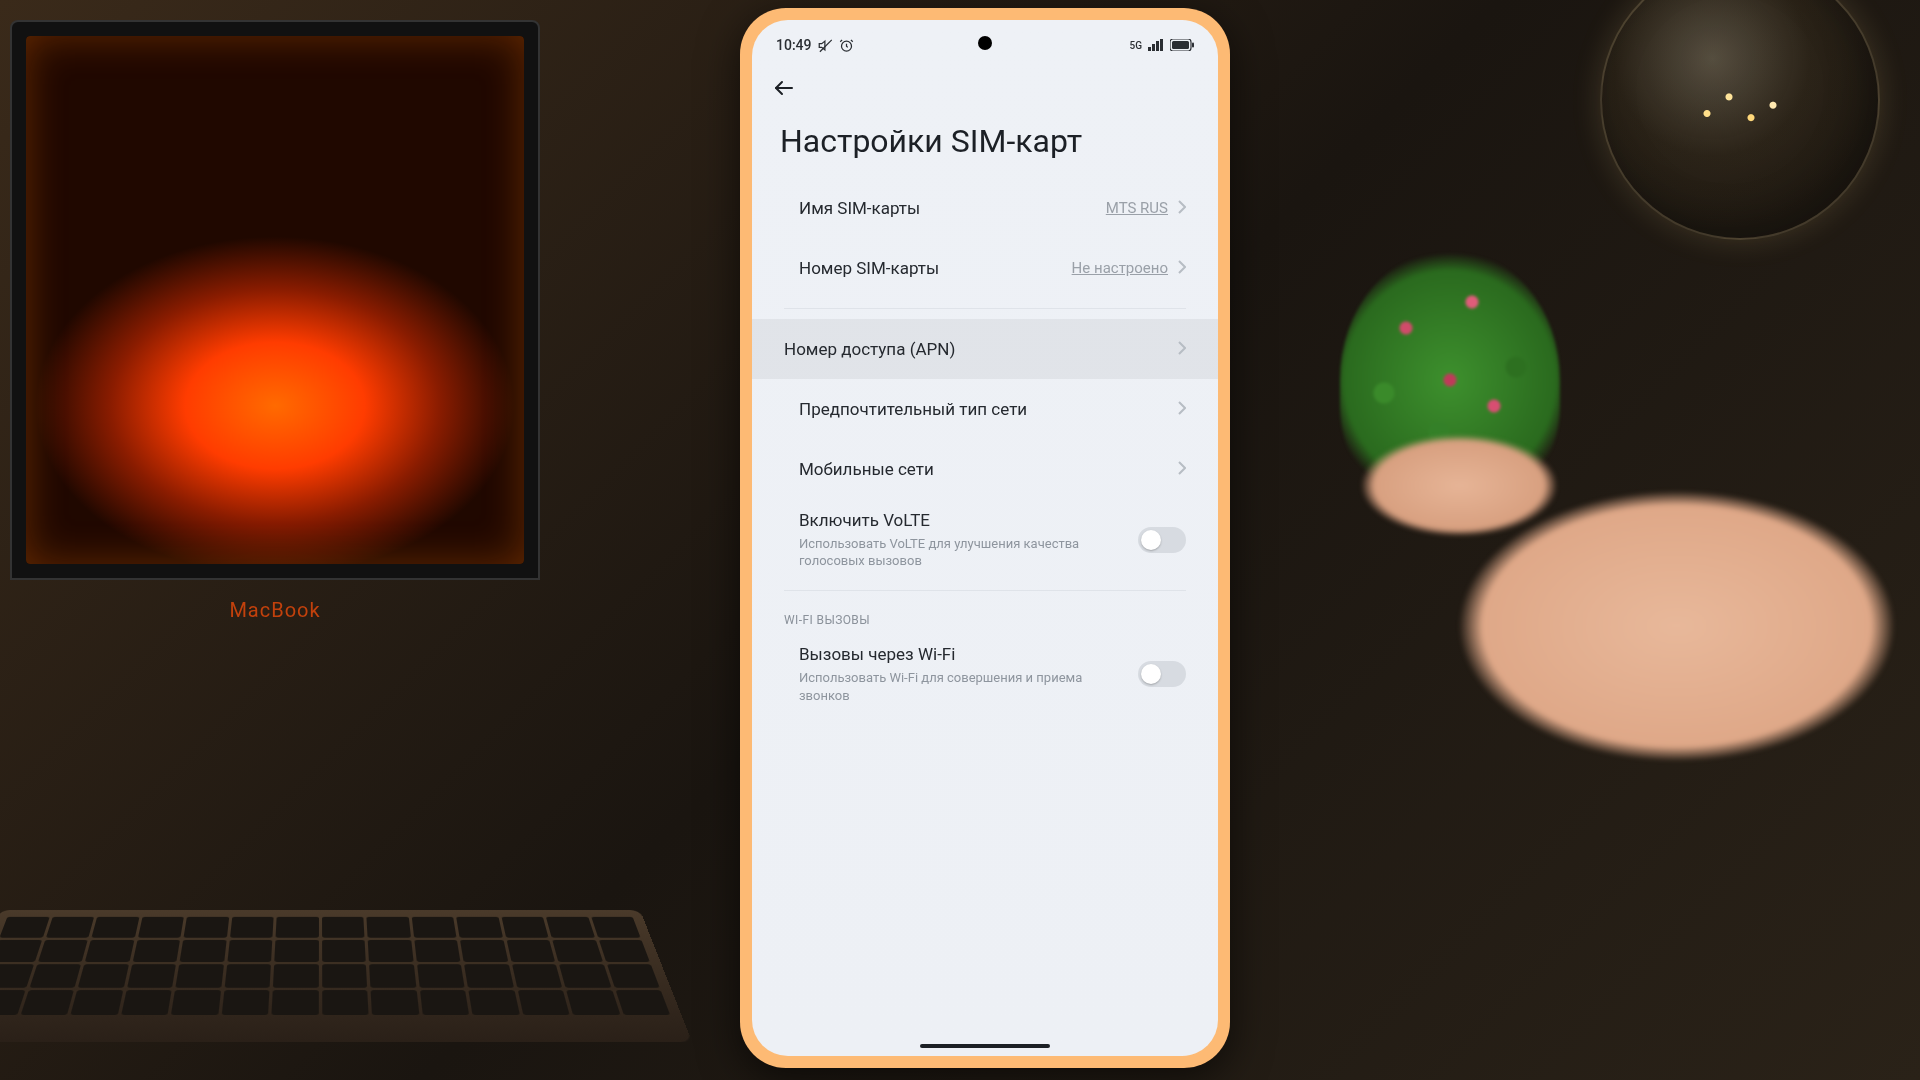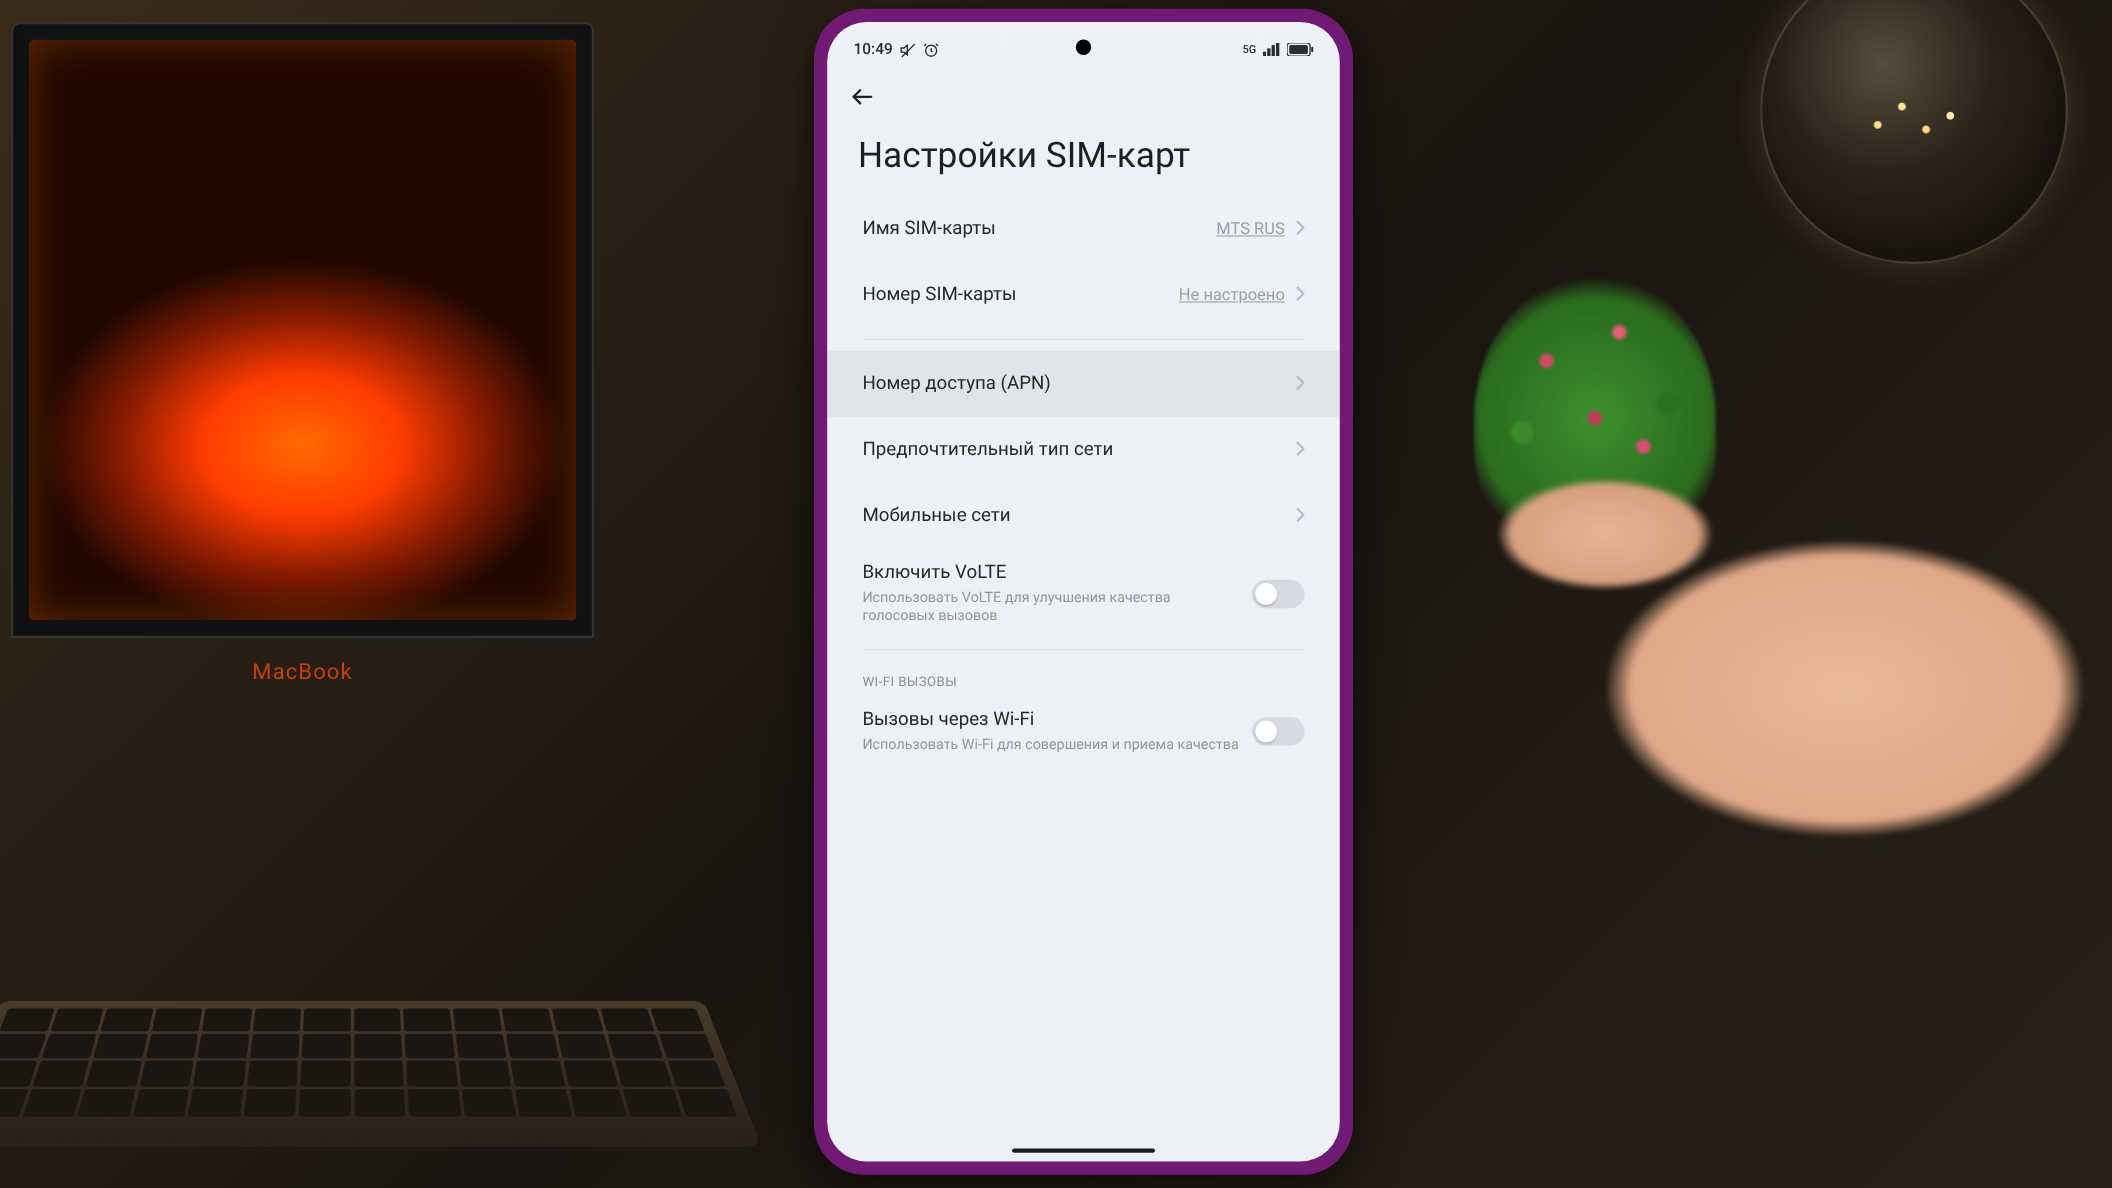--- a/index.html
+++ b/index.html
@@ -126,21 +126,21 @@
     z-index: 5;
   }
 
   
   .phone {
     position: absolute;
     left: 740px;
     top: 8px;
     width: 490px;
     height: 1060px;
-    background: #701a75;
+    background: #fdba74;
     border-radius: 46px;
     padding: 12px;
     box-shadow: 0 10px 40px rgba(0,0,0,0.6);
     z-index: 10;
   }
   .phone-screen {
     width: 100%;
     height: 100%;
     background: linear-gradient(#eef1f6 0%, #edf0f5 100%);
     border-radius: 36px;
@@ -192,20 +192,21 @@
     padding: 12px 4px 6px;
   }
 
   .row {
     display: flex;
     align-items: center;
     justify-content: space-between;
     min-height: 60px;
     padding: 10px 4px;
     cursor: pointer;
+    margin-left: 15px;
   }
   .row .left { display: flex; flex-direction: column; flex: 1; padding-right: 10px; }
   .row .label { font-size: 17px; color: #25292f; line-height: 1.35; }
   .row .sub { font-size: 13px; color: #8e959e; line-height: 1.35; margin-top: 3px; }
   .row .right { display: flex; align-items: center; gap: 10px; }
   .row .value { font-size: 15px; color: #9aa0a8; text-decoration: underline; }
   .chevron { color: #b7bdc4; }
   .row.pressed { background: rgba(0,0,0,0.05); margin: 0 -28px; padding: 10px 32px; border-radius: 0; }
 
   .divider { height: 1px; background: #dfe3e9; margin: 10px 4px; }
@@ -445,21 +446,21 @@
         </div>
       </div>
 
       <div class="divider"></div>
 
       <div class="section-header">WI-FI ВЫЗОВЫ</div>
 
       <div class="row">
         <div class="left">
           <span class="label">Вызовы через Wi-Fi</span>
-          <span class="sub">Использовать Wi-Fi для совершения и приема качества</span>
+          <span class="sub">Использовать Wi-Fi для совершения и приема звонков</span>
         </div>
         <div class="right">
           <div class="toggle"></div>
         </div>
       </div>
     </div>
 
     <div class="home-indicator"></div>
   </div>
 </div>

